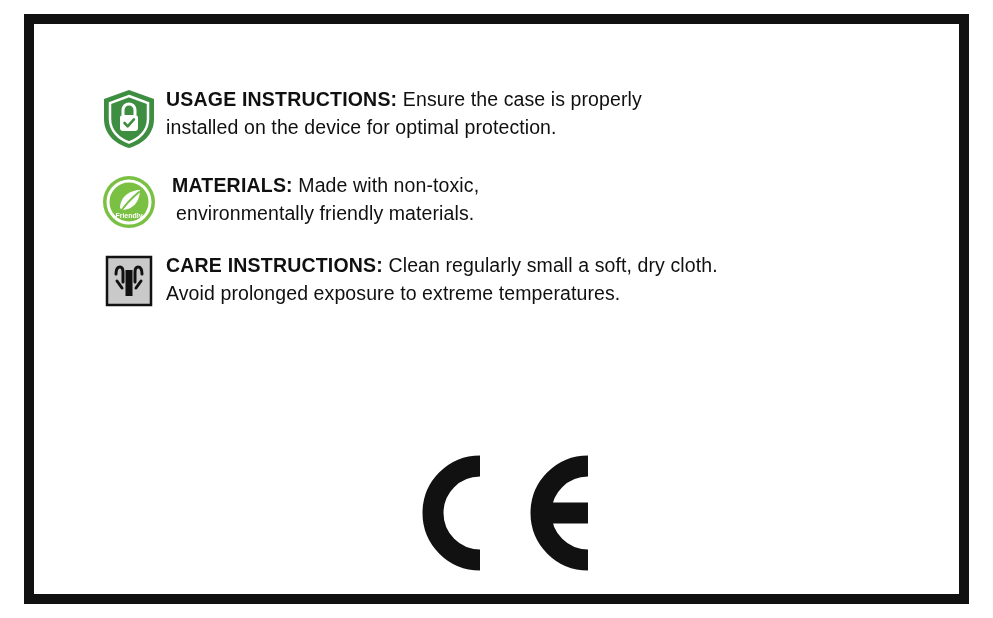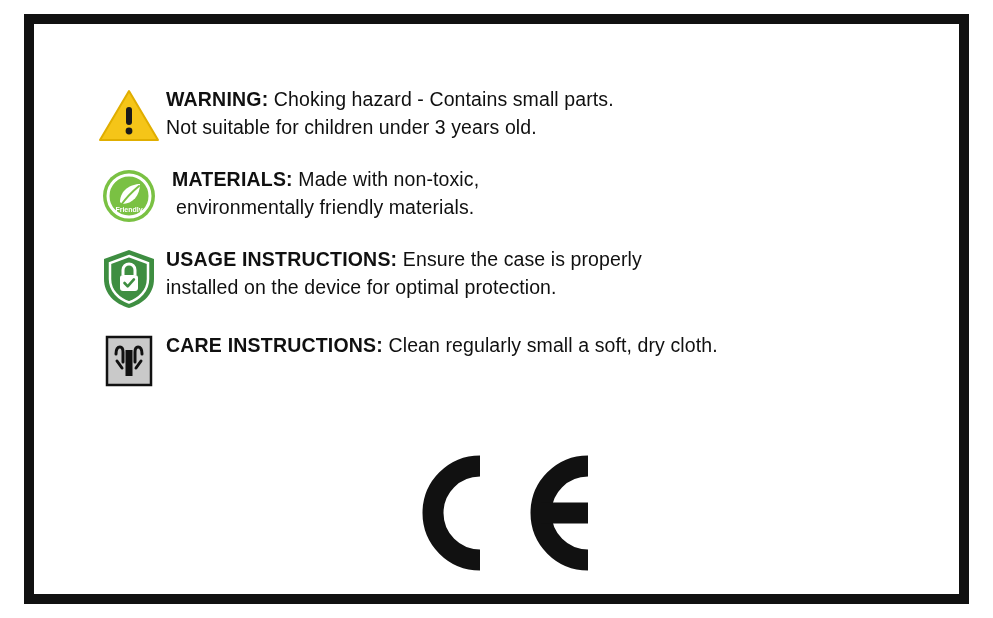--- a/index.html
+++ b/index.html
@@ -70,33 +70,36 @@
   }
   svg { display: block; }
 </style>
 </head>
 <body>
 
 <div class="label-card">
 
   <div class="rows">
 
-    <div class="row row-1">
+
+    <div class="row row-3">
       <div class="row-icon">
-        <svg width="62" height="56" viewBox="0 0 62 56" aria-hidden="true">
-          <path d="M31 3 L60 52 L2 52 Z" fill="#F5C518" stroke="#E0AE00" stroke-width="2" stroke-linejoin="round"></path>
-          <rect x="28" y="19" width="6" height="18" rx="3" fill="#1a1a1a"></rect>
-          <circle cx="31" cy="43" r="3.4" fill="#1a1a1a"></circle>
+        <svg width="56" height="62" viewBox="0 0 56 62" aria-hidden="true">
+          <path d="M28 2 L53 11 V31 C53 46 42 56 28 60 C14 56 3 46 3 31 V11 Z" fill="#3E8E41"></path>
+          <path d="M28 8 L47 15 V31 C47 43 38 51 28 54.5 C18 51 9 43 9 31 V15 Z" fill="none" stroke="#ffffff" stroke-width="2.5"></path>
+          <rect x="19" y="27" width="18" height="16" rx="3" fill="#ffffff"></rect>
+          <path d="M22 27 V22 C22 18.5 24.8 16 28 16 C31.2 16 34 18.5 34 22 V27" fill="none" stroke="#ffffff" stroke-width="3"></path>
+          <path d="M23.5 35 l3.2 3.4 l6.2 -7" fill="none" stroke="#3E8E41" stroke-width="2.6" stroke-linecap="round" stroke-linejoin="round"></path>
         </svg>
       </div>
       <div class="row-text">
         <div>
-          <span class="head">WARNING:</span><span> Choking hazard - Contains small parts.</span>
+          <span class="head">USAGE INSTRUCTIONS:</span><span> Ensure the case is properly</span>
         </div>
-        <div class="line2">Not suitable for children under 3 years old.</div>
+        <div class="line2">installed on the device for optimal protection.</div>
       </div>
     </div>
 
     <div class="row row-2">
       <div class="row-icon">
         <svg width="56" height="56" viewBox="0 0 56 56" aria-hidden="true">
           <circle cx="28" cy="28" r="26" fill="#7AC143"></circle>
           <circle cx="28" cy="28" r="21" fill="none" stroke="#ffffff" stroke-width="3"></circle>
           <path d="M19 34 C19 22 30 16 39 16 C39 27 32 36 21 36 Z" fill="#ffffff"></path>
           <path d="M20 37 C25 30 32 23 38 18" stroke="#7AC143" stroke-width="2" fill="none" stroke-linecap="round"></path>
@@ -104,52 +107,35 @@
         </svg>
       </div>
       <div class="row-text">
         <div>
           <span class="head">MATERIALS:</span><span> Made with non-toxic,</span>
         </div>
         <div class="line2">environmentally friendly materials.</div>
       </div>
     </div>
 
-    <div class="row row-3">
-      <div class="row-icon">
-        <svg width="56" height="62" viewBox="0 0 56 62" aria-hidden="true">
-          <path d="M28 2 L53 11 V31 C53 46 42 56 28 60 C14 56 3 46 3 31 V11 Z" fill="#3E8E41"></path>
-          <path d="M28 8 L47 15 V31 C47 43 38 51 28 54.5 C18 51 9 43 9 31 V15 Z" fill="none" stroke="#ffffff" stroke-width="2.5"></path>
-          <rect x="19" y="27" width="18" height="16" rx="3" fill="#ffffff"></rect>
-          <path d="M22 27 V22 C22 18.5 24.8 16 28 16 C31.2 16 34 18.5 34 22 V27" fill="none" stroke="#ffffff" stroke-width="3"></path>
-          <path d="M23.5 35 l3.2 3.4 l6.2 -7" fill="none" stroke="#3E8E41" stroke-width="2.6" stroke-linecap="round" stroke-linejoin="round"></path>
-        </svg>
-      </div>
-      <div class="row-text">
-        <div>
-          <span class="head">USAGE INSTRUCTIONS:</span><span> Ensure the case is properly</span>
-        </div>
-        <div class="line2">installed on the device for optimal protection.</div>
-      </div>
-    </div>
-
     <div class="row row-4">
       <div class="row-icon">
         <svg width="50" height="54" viewBox="0 0 50 54" aria-hidden="true">
           <rect x="3" y="3" width="44" height="48" fill="#C9C9C9" stroke="#111111" stroke-width="2.5"></rect>
           <path d="M12 20 C12 15 14 13 16 13 C18 13 19 15 19 18 V28" fill="none" stroke="#111111" stroke-width="3" stroke-linecap="round"></path>
           <path d="M38 20 C38 15 36 13 34 13 C32 13 31 15 31 18 V28" fill="none" stroke="#111111" stroke-width="3" stroke-linecap="round"></path>
           <rect x="21.5" y="16" width="7" height="26" fill="#111111"></rect>
           <path d="M13 27 L18 34 M37 27 L32 34" stroke="#111111" stroke-width="3" stroke-linecap="round"></path>
         </svg>
       </div>
       <div class="row-text">
         <div>
           <span class="head">CARE INSTRUCTIONS:</span><span> Clean regularly small a soft, dry cloth.</span>
         </div>
+        <div class="line2">Avoid prolonged exposure to extreme temperatures.</div>
       </div>
     </div>
 
   </div>
 
   <div class="ce-wrap">
     <div class="ce-mark">
       <svg width="210" height="118" viewBox="0 0 210 118" aria-hidden="true">
         <path d="M88 12 A47 47 0 1 0 88 106" fill="none" stroke="#111111" stroke-width="21" stroke-linecap="butt"></path>
         <path d="M196 12 A47 47 0 1 0 196 106" fill="none" stroke="#111111" stroke-width="21" stroke-linecap="butt"></path>

